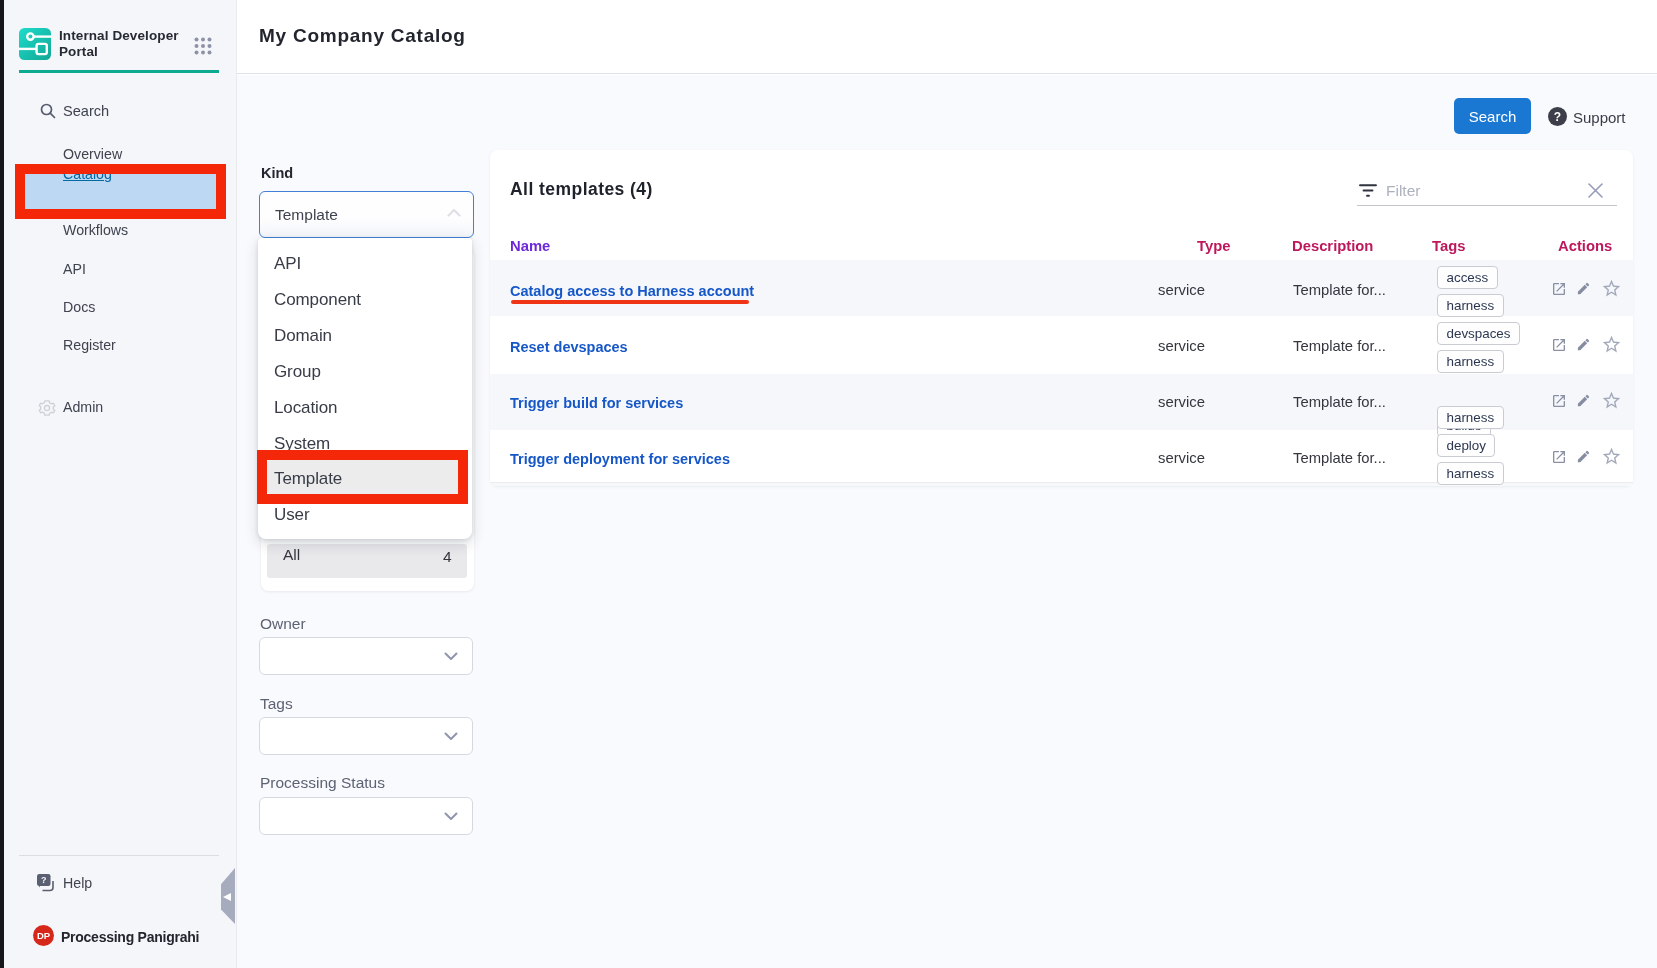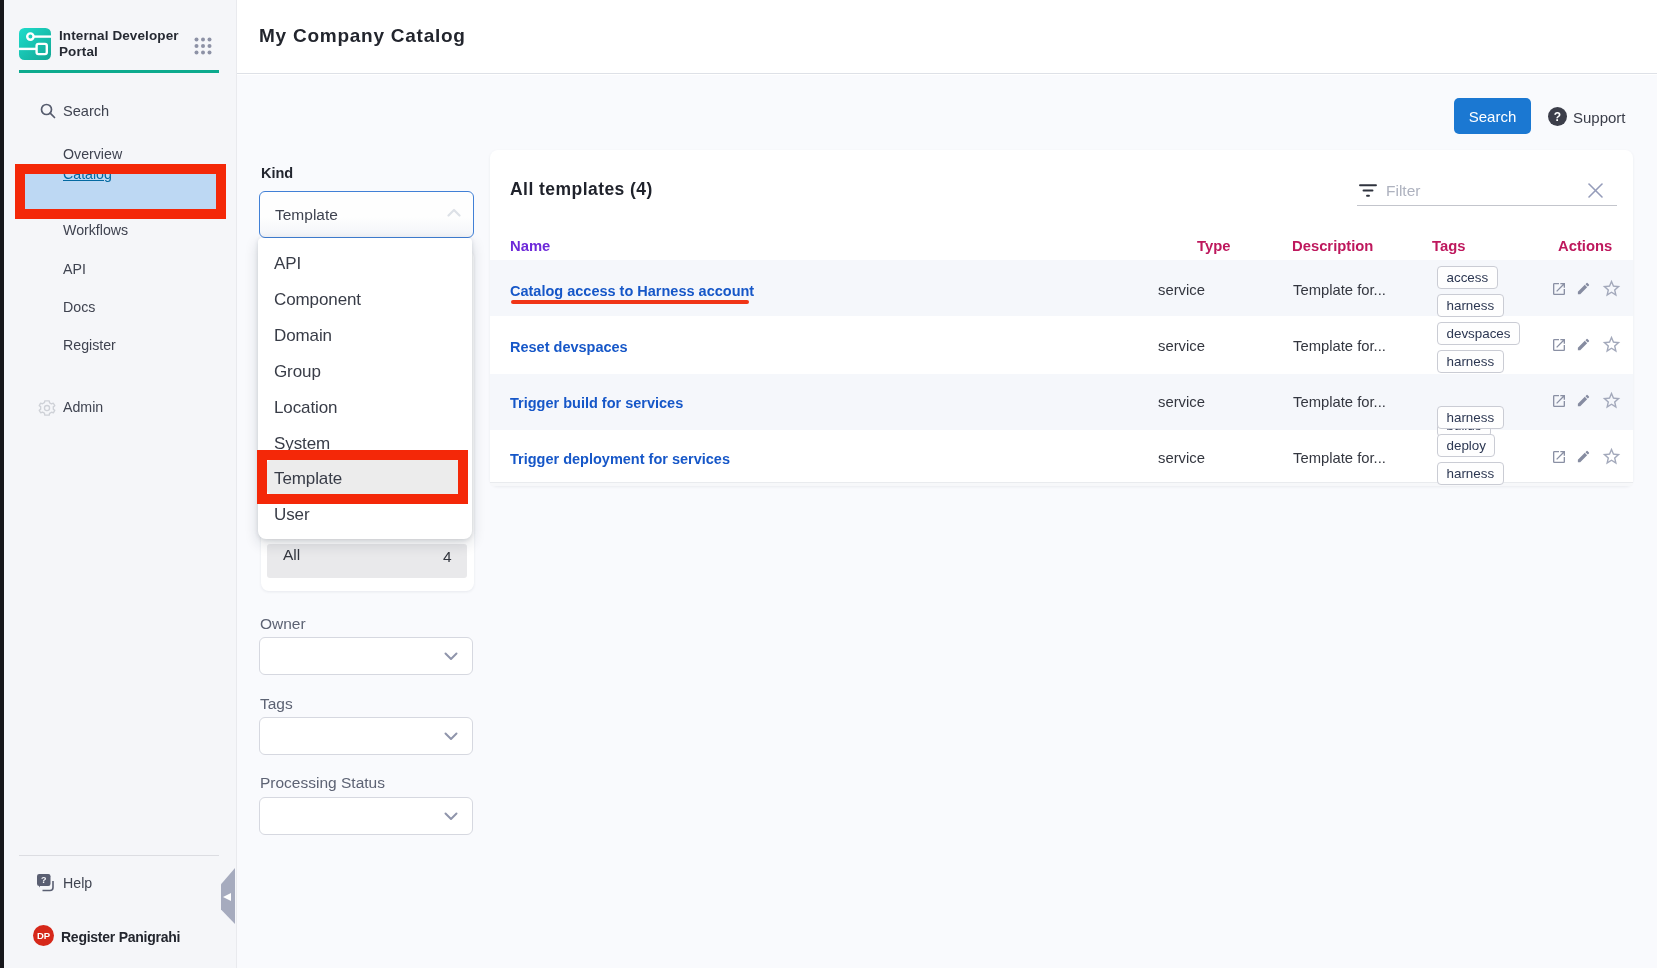--- a/index.html
+++ b/index.html
@@ -130,21 +130,21 @@
 <div class="abs" id="helpic"><svg width="22" height="22" viewBox="0 0 22 22">
 <path fill="none" stroke="#5a5f72" stroke-width="1.6" d="M6.5 17.5 H14 a3 3 0 0 0 3-3 V8"></path>
 <rect x="1" y="1" width="13.5" height="12" rx="2.2" fill="#5a5f72"></rect>
 <path d="M5 11.8 L3 14.5 V11 Z" fill="#5a5f72"></path>
 <text x="7.7" y="10.3" font-size="9" font-weight="700" fill="#f7f8fa" text-anchor="middle" font-family="Liberation Sans, sans-serif">?</text>
 </svg></div>
 <div class="abs navtxt" style="left:63px;top:875px;">Help</div>
 <div class="abs" id="collapsetab"></div>
 <div class="abs" id="collapsetri"></div>
 <div class="abs" id="avatar">DP</div>
-<div class="abs" id="uname">Register Panigrahi</div>
+<div class="abs" id="uname">Processing Panigrahi</div>
 
 <div class="abs" id="createbtn">Search</div>
 <div class="abs" id="supcircle">?</div>
 <div class="abs" id="suptxt">Support</div>
 
 <div class="abs" id="kindlbl">Kind</div>
 <div class="abs" id="typesel"></div>
 <div class="abs" id="filtercard"></div>
 <div class="abs" id="allrow"></div>
 <div class="abs" id="alltxt">All</div>

